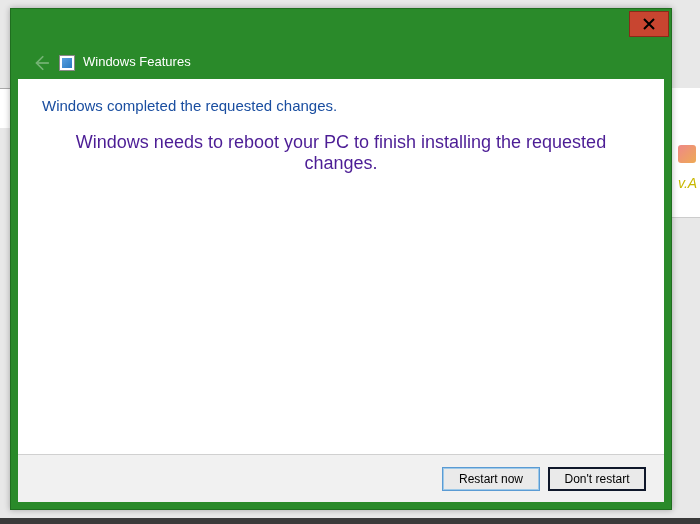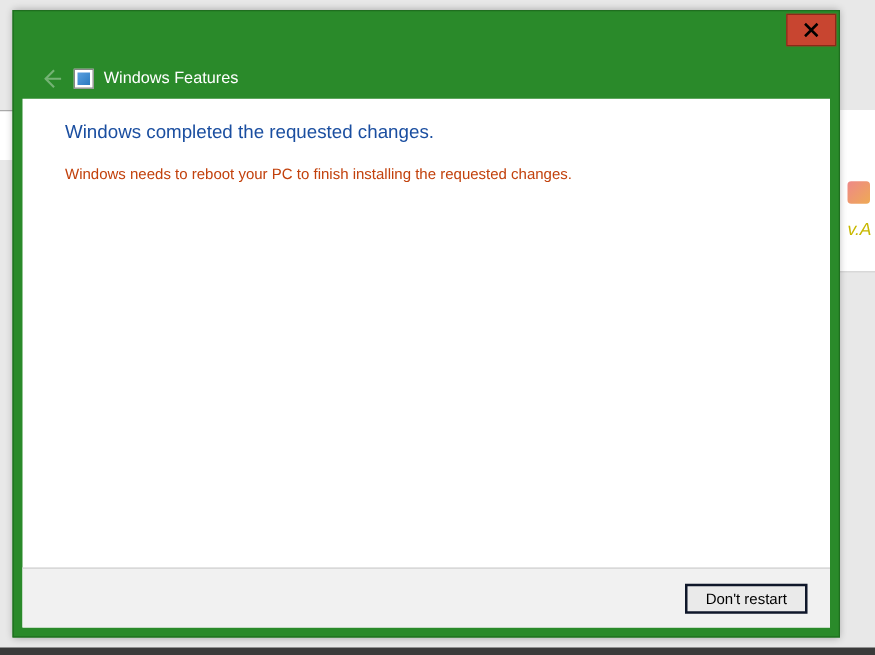--- a/index.html
+++ b/index.html
@@ -127,31 +127,32 @@
       top: 70px;
       left: 7px;
       right: 7px;
       bottom: 7px;
       background: #ffffff;
       display: flex;
       flex-direction: column;
     }
     .body {
       flex: 1;
-      padding: 18px 34px;
+      padding: 18px 24px;
     }
     .heading {
       color: #1a4ea0;
       font-size: 15px;
       font-weight: 400;
       margin-bottom: 18px;
     }
     .message {
-      color: #c2410c;
-      font-size: 12px;
+      color: #4c1d95;
+      font-size: 18px;
+      text-align: center;
     }
     .footer {
       height: 48px;
       border-top: 1px solid #d0d0d0;
       background: #f1f1f1;
       display: flex;
       justify-content: flex-end;
       align-items: center;
       padding-right: 18px;
       gap: 8px;
@@ -204,16 +205,17 @@
     <div class="title-icon"></div>
     <div class="title-text">Windows Features</div>
   </div>
 
   <div class="content">
     <div class="body">
       <div class="heading">Windows completed the requested changes.</div>
       <div class="message">Windows needs to reboot your PC to finish installing the requested changes.</div>
     </div>
     <div class="footer">
+      <button class="btn default">Restart now</button>
       <button class="btn">Don't restart</button>
     </div>
   </div>
 </div>
 
 </body></html>

